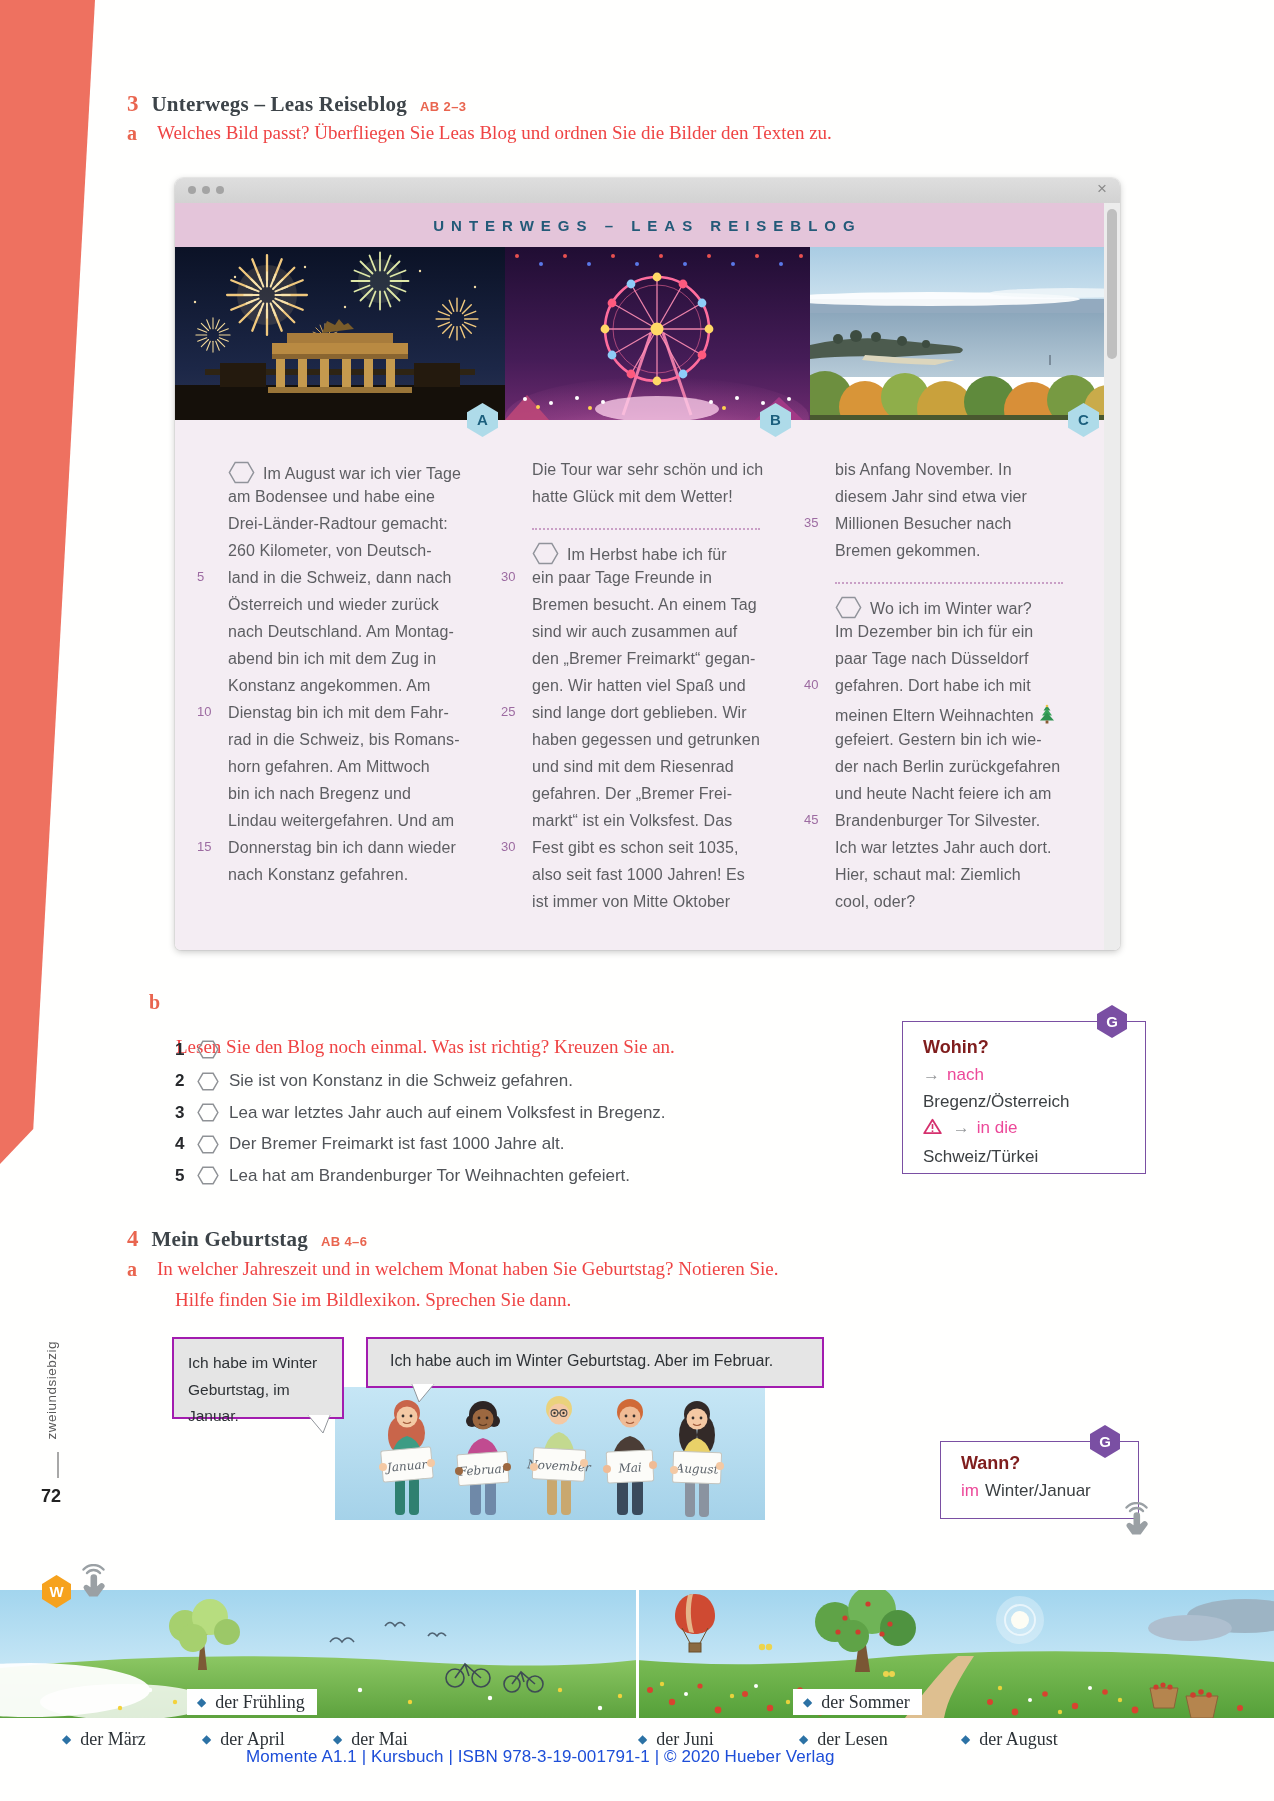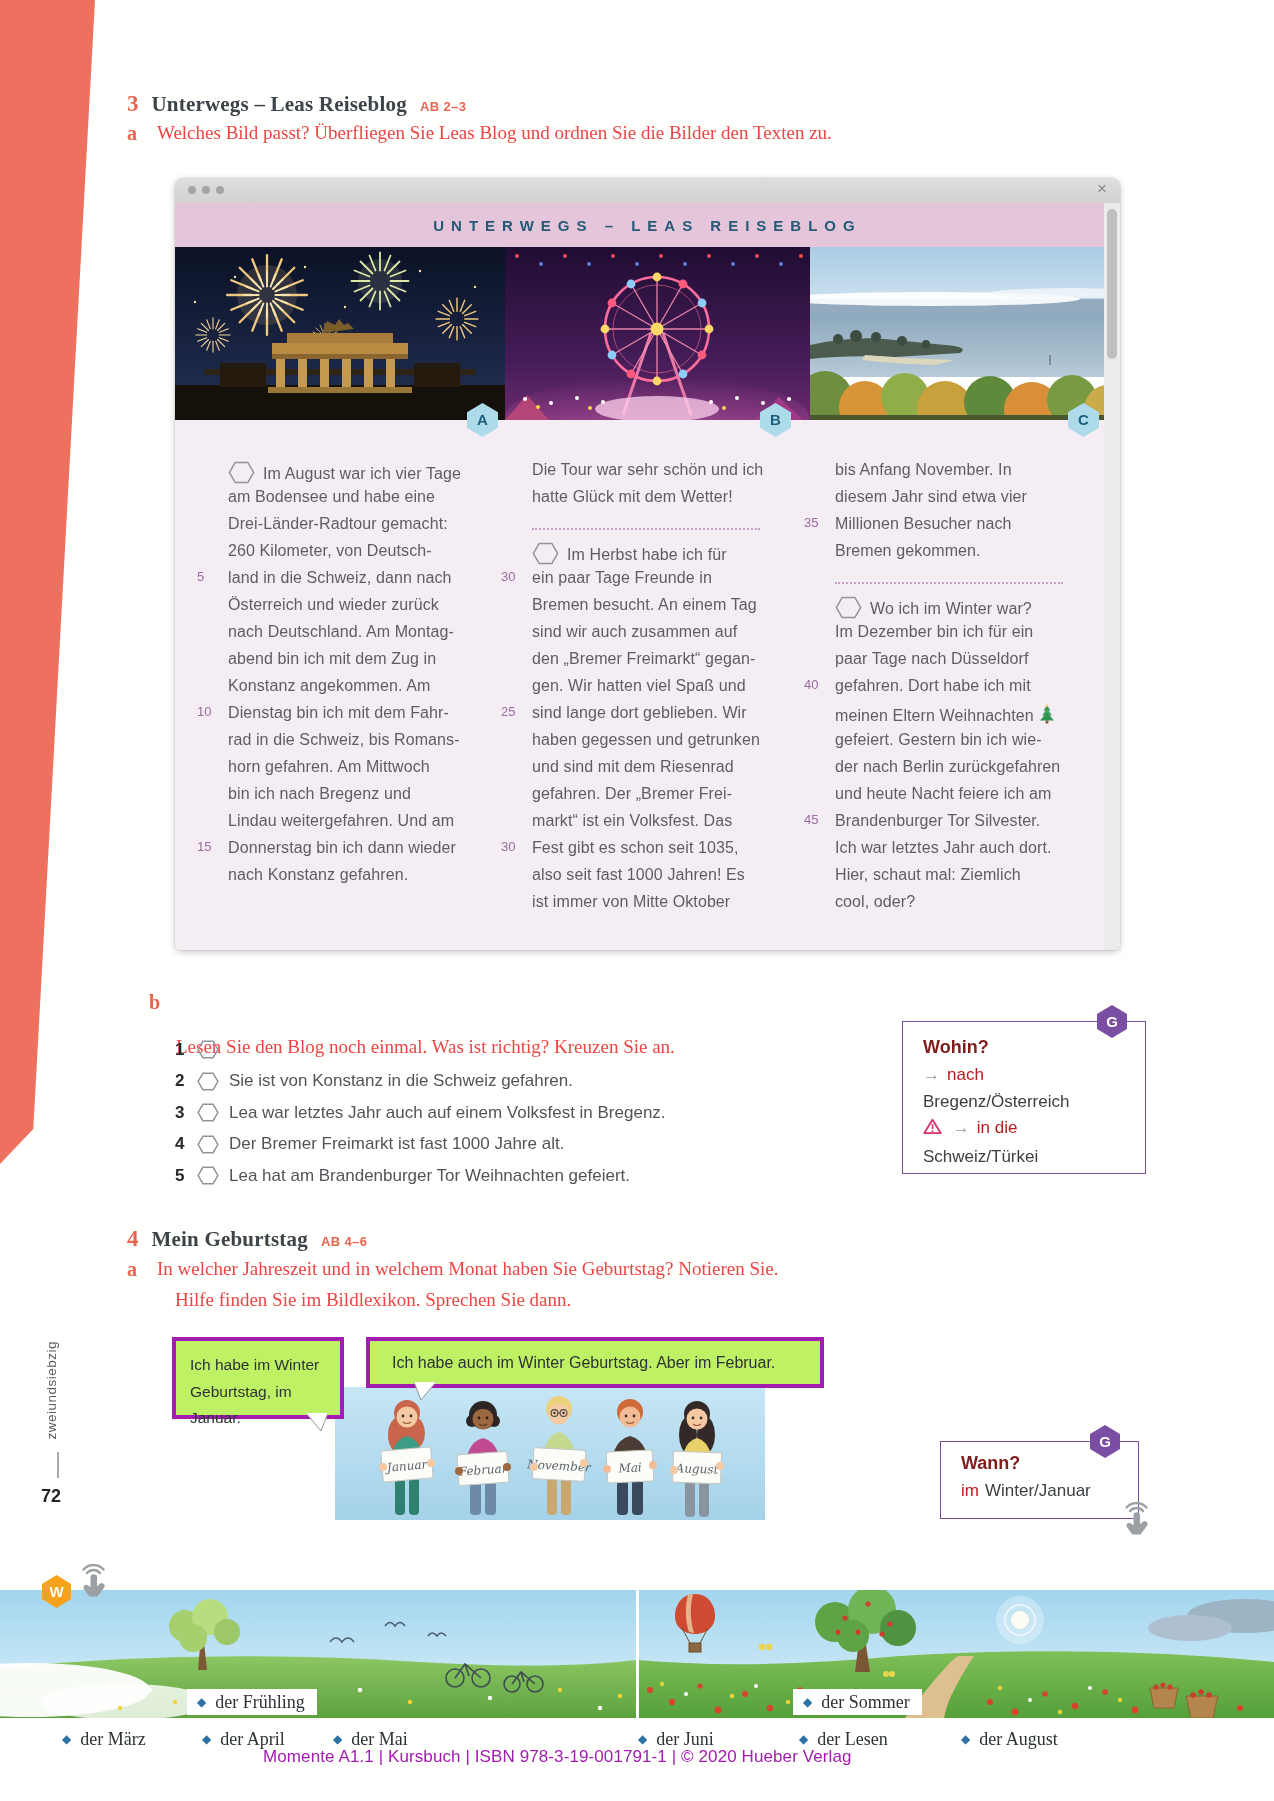--- a/index.html
+++ b/index.html
@@ -64,26 +64,26 @@
   
   .gbox{position:absolute;background:#fff;border:1.5px solid #7a4fa3}
   #wohin-box{left:902px;top:1021px;width:244px;height:153px;padding:15px 0 0 20px}
   #wann-box{left:940px;top:1441px;width:199px;height:78px;padding:11px 0 0 20px}
   .gbadge{position:absolute;top:-17px;right:18px;width:30px;height:33px;background:#7a4fa3;color:#fff;
     font:700 15px "Liberation Sans",sans-serif;text-align:center;line-height:33px;
     clip-path:polygon(50% 0,100% 27%,100% 73%,50% 100%,0 73%,0 27%)}
   .gtitle{font:700 18px "Liberation Sans",sans-serif;color:#7f1d1d;margin-bottom:4px}
   .gline{font:400 17px "Liberation Sans",sans-serif;line-height:26.5px;color:#3c4043}
   .garr{color:#97999c;margin-right:7px}
-  .gpink{color:#b91c1c}
+  .gpink{color:#ec4899}
   .warnic{vertical-align:-2px;margin-right:6px}
   #wann-hand{position:absolute;right:-17px;bottom:-26px}
 
   
-  .bubble{position:absolute;background:#bef264;border:4px solid #a21caf;color:#2e3236;z-index:8}
+  .bubble{position:absolute;background:#e5e5e5;border:2px solid #a21caf;color:#2e3236;z-index:8}
   #bubble1{left:172px;top:1337px;width:172px;height:82px;padding:11px 8px 8px 14px;
     font:400 15.5px "Liberation Sans",sans-serif;line-height:1.72}
   #bubble2{left:366px;top:1337px;width:458px;height:51px;padding:13px 0 0 22px;
     font:400 16px "Liberation Sans",sans-serif}
   .tail{position:absolute}
   #tail1{right:10px;bottom:-18px}
   #tail2{left:42px;bottom:-18px}
 
   
   #people{position:absolute;left:335px;top:1387px;width:430px;height:133px}
@@ -106,21 +106,21 @@
   #season-1{left:187px;top:1689px}
   #season-2{left:793px;top:1689px}
   .dia{color:#2c72a5;font-size:12px;font-style:normal}
   #months-row{position:absolute;left:0;top:1729px;width:1274px;height:24px}
   .month{position:absolute;top:0;display:flex;align-items:center;gap:9px;
     font:400 18px "Liberation Serif",serif;color:#2c3237;white-space:nowrap}
   .month:nth-child(1){left:62px}.month:nth-child(2){left:202px}.month:nth-child(3){left:333px}
   .month:nth-child(4){left:638px}.month:nth-child(5){left:799px}.month:nth-child(6){left:961px}
   .mtxt{font-weight:400}
 
-  #footer{position:absolute;left:263px;top:1747px;font:400 17px "Liberation Sans",sans-serif;color:#a21caf;letter-spacing:.1px}
+  #footer{position:absolute;left:246px;top:1747px;font:400 17px "Liberation Sans",sans-serif;color:#1d4ed8;letter-spacing:.1px}
 </style>
 </head>
 <body>
 
 <div id="ribbon"></div>
 
 <div id="sec3-head" class="sec-head">
   <span class="secnum">3</span>
   <span class="sectitle">Unterwegs – Leas Reiseblog</span>
   <span class="ablabel">AB 2–3</span>

